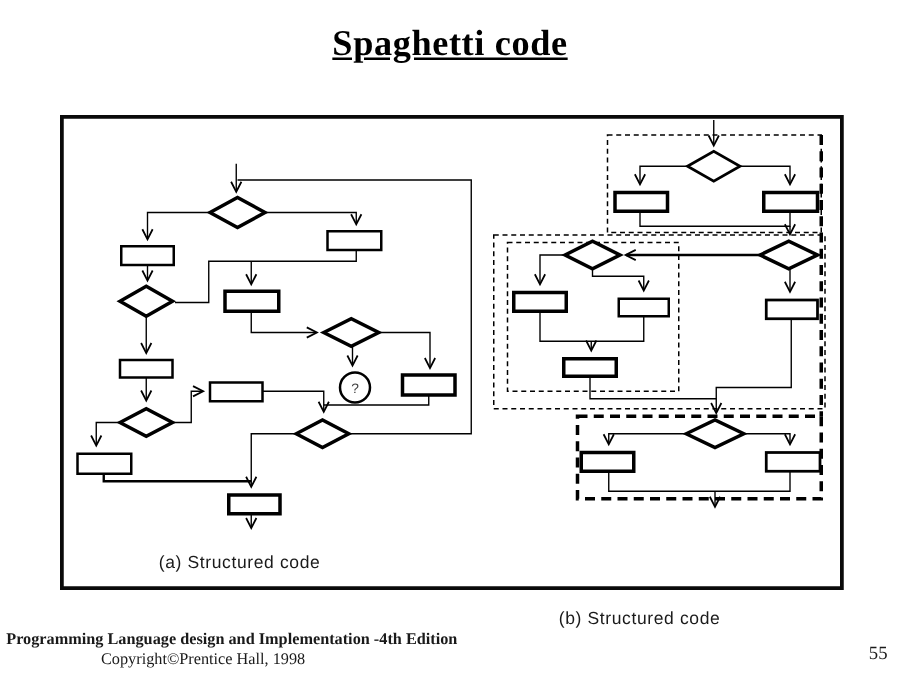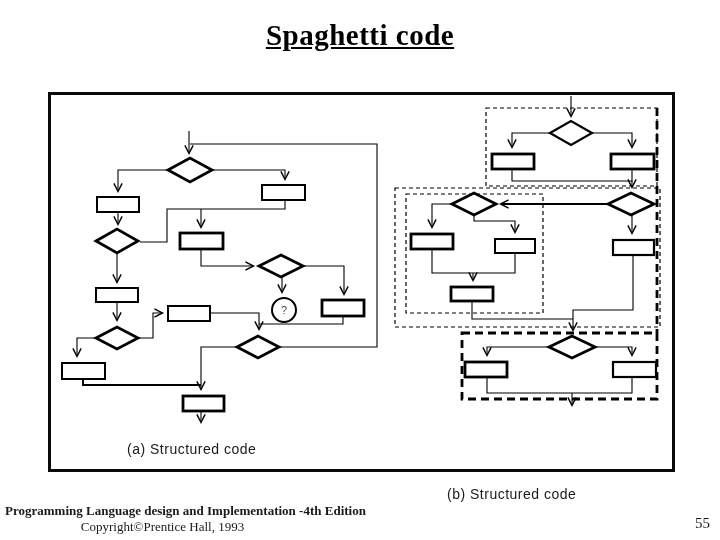--- a/index.html
+++ b/index.html
@@ -123,14 +123,14 @@
     <polygon class="shp sw28" points="549,347 572,336 595,347 572,358"></polygon>
     <rect class="shp sw28" x="465" y="362" width="42" height="15"></rect>
     <rect class="shp sw22" x="613" y="362" width="43" height="15"></rect>
   </g>
 </svg>
 
 <div class="abs caption" id="caption-a">(a) Structured code</div>
 <div class="abs caption" id="caption-b">(b) Structured code</div>
 
 <div class="abs footer" id="footer-line1">Programming Language design and Implementation -4th Edition</div>
-<div class="abs footer" id="footer-line2">Copyright©Prentice Hall,  1993</div>
+<div class="abs footer" id="footer-line2">Copyright©Prentice Hall,  1998</div>
 <div class="abs footer" id="page-number">55</div>
 
 </body></html>

